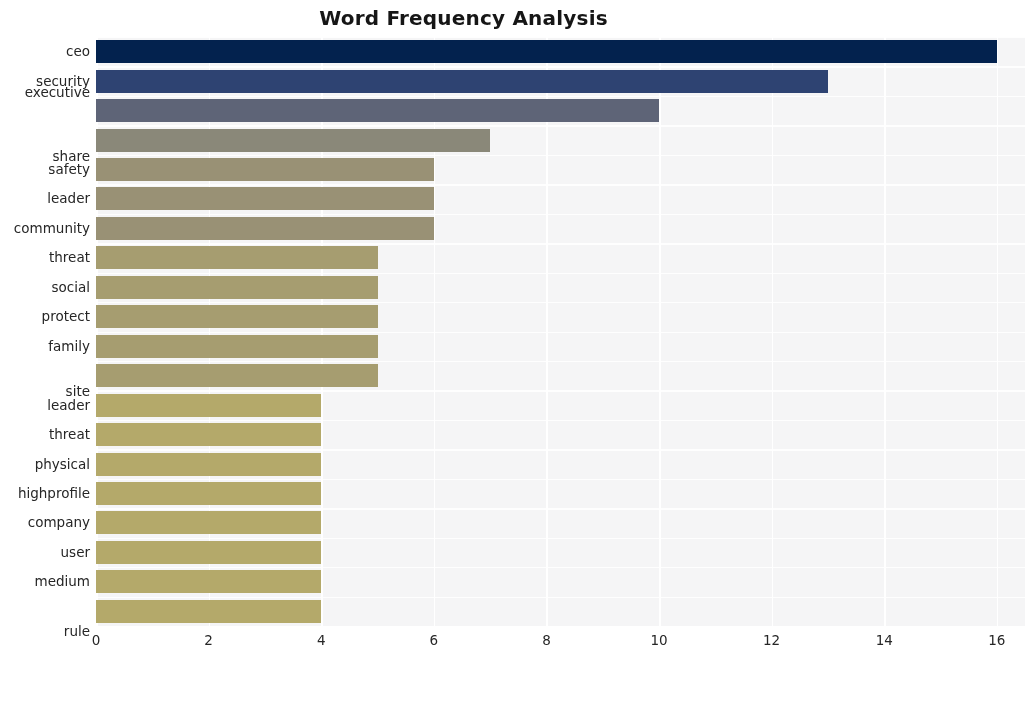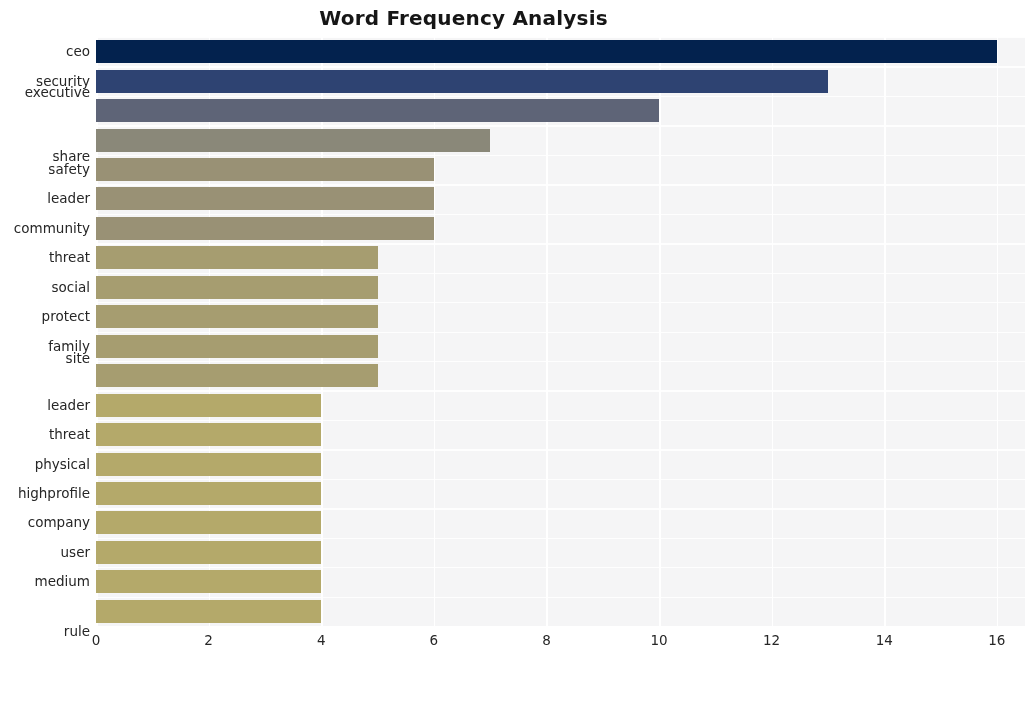--- a/index.html
+++ b/index.html
@@ -174,21 +174,21 @@
       <div class="ylabel" style="top: 32.675px;">security</div>
       <div class="ylabel" style="top: 44px;">executive</div>
       <div class="ylabel" style="top: 108px;">share</div>
       <div class="ylabel" style="top: 121.025px;">safety</div>
       <div class="ylabel" style="top: 150.475px;">leader</div>
       <div class="ylabel" style="top: 179.925px;">community</div>
       <div class="ylabel" style="top: 209.375px;">threat</div>
       <div class="ylabel" style="top: 238.825px;">social</div>
       <div class="ylabel" style="top: 268.275px;">protect</div>
       <div class="ylabel" style="top: 297.725px;">family</div>
-      <div class="ylabel" style="top: 310px;">site</div>
+      <div class="ylabel" style="top: 343px;">site</div>
       <div class="ylabel" style="top: 356.625px;">leader</div>
       <div class="ylabel" style="top: 386.075px;">threat</div>
       <div class="ylabel" style="top: 415.525px;">physical</div>
       <div class="ylabel" style="top: 444.975px;">highprofile</div>
       <div class="ylabel" style="top: 474.425px;">company</div>
       <div class="ylabel" style="top: 503.875px;">user</div>
       <div class="ylabel" style="top: 533.325px;">medium</div>
       <div class="ylabel" style="top: 562.775px; margin-top: 20px;">rule</div>
     </div>
 

